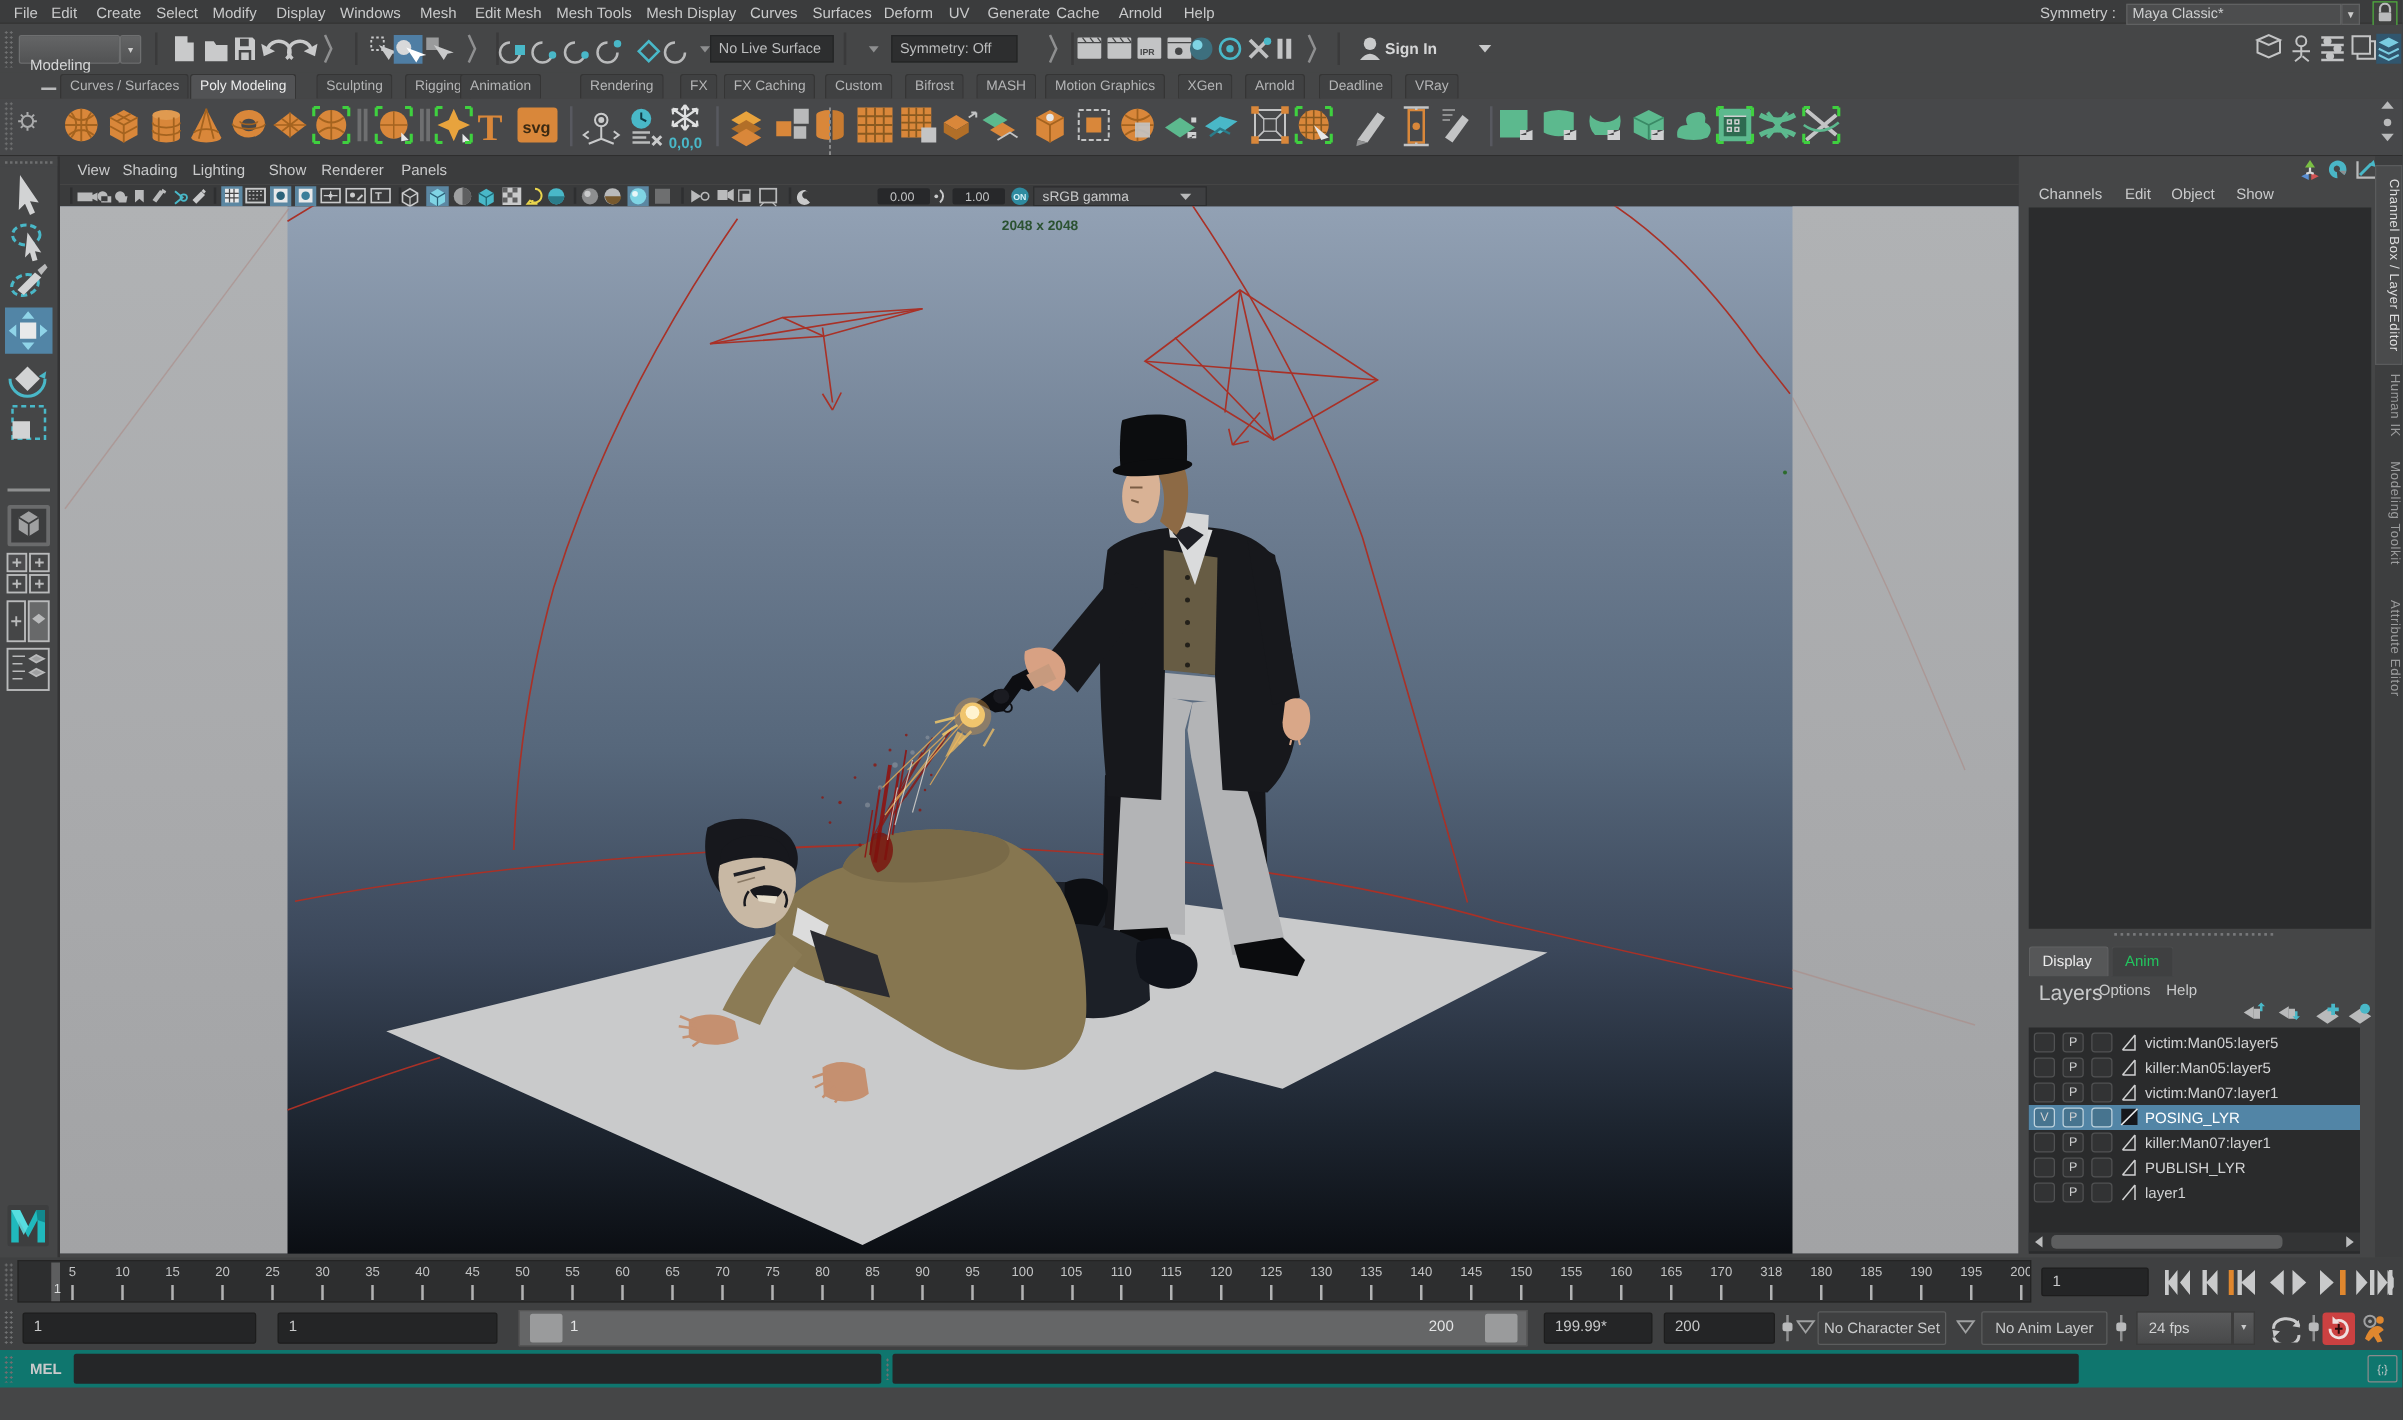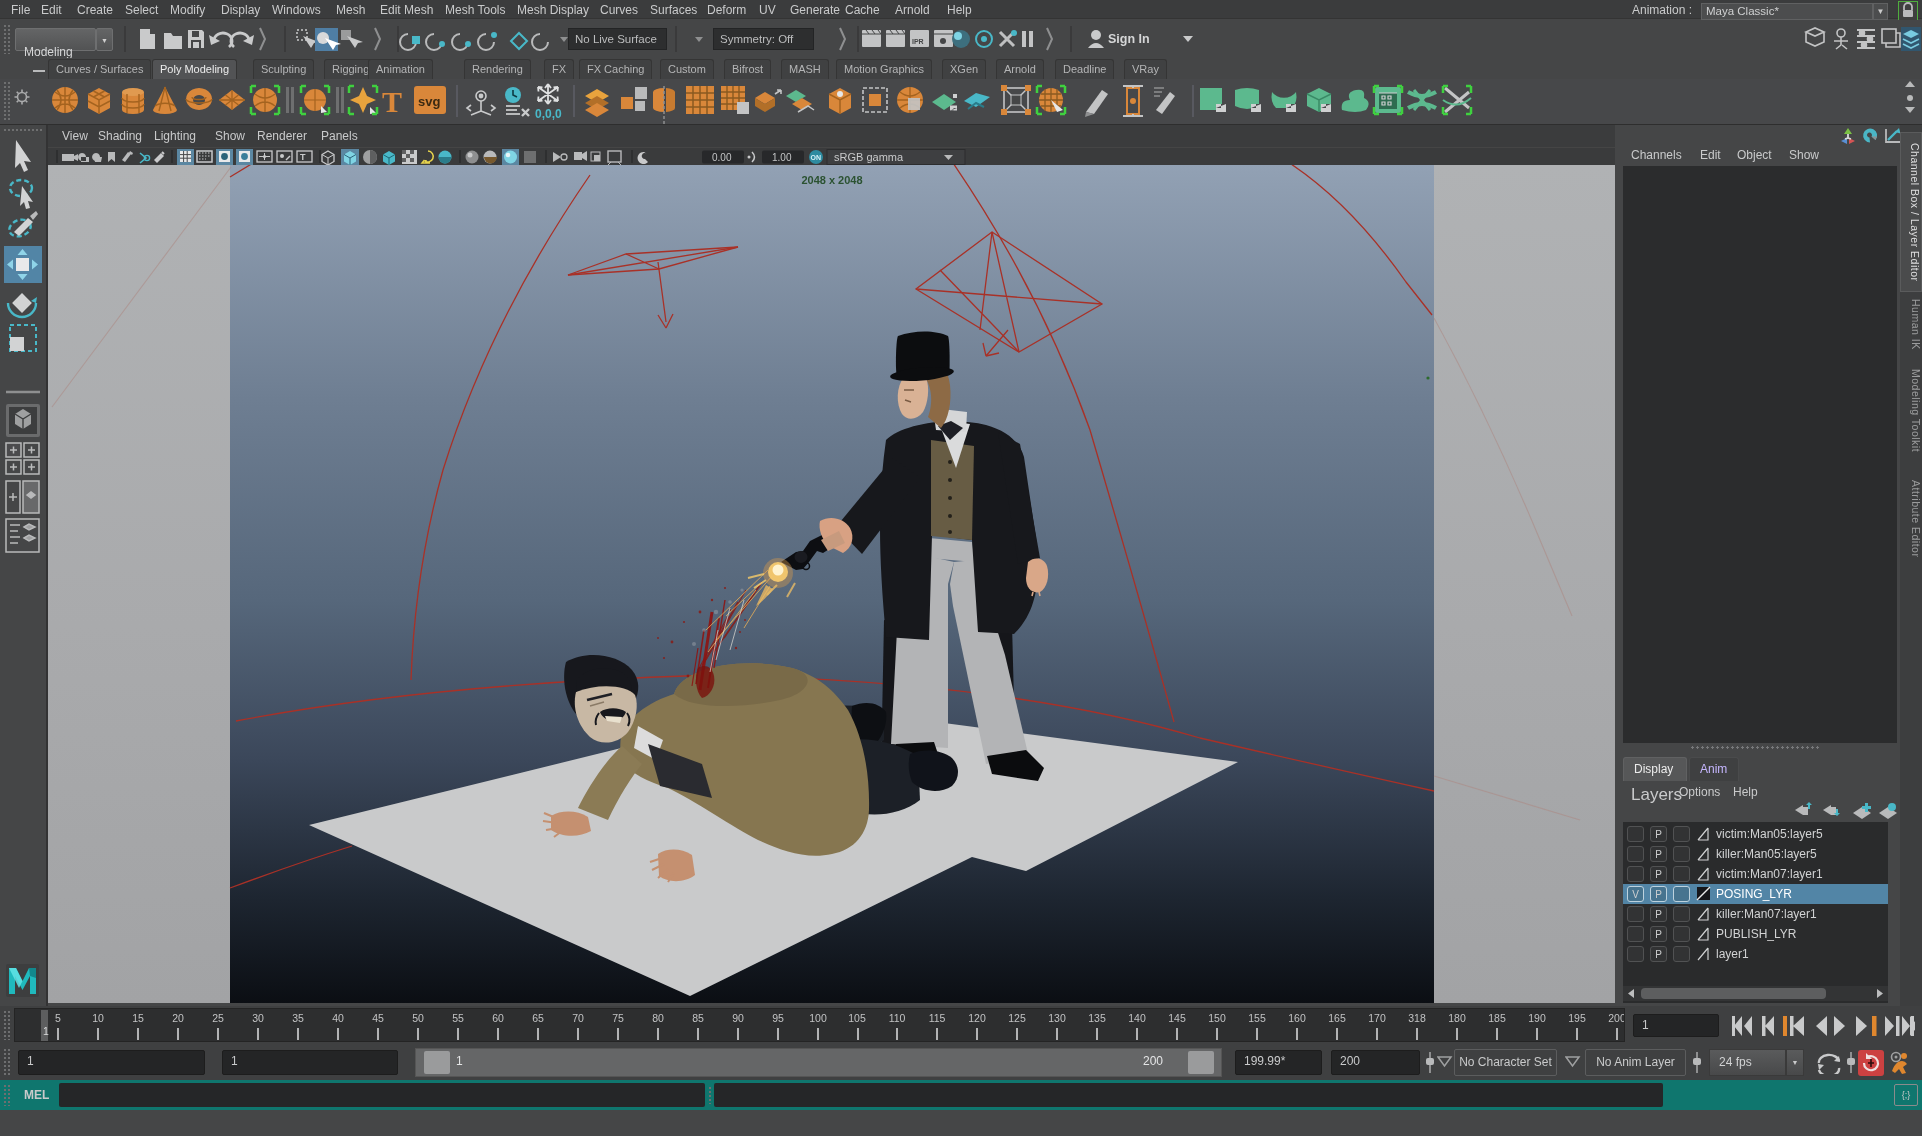--- a/index.html
+++ b/index.html
@@ -66,21 +66,21 @@
       <span style="left:445px">Mesh Tools</span>
       <span style="left:517px">Mesh Display</span>
       <span style="left:600px">Curves</span>
       <span style="left:650px">Surfaces</span>
       <span style="left:707px">Deform</span>
       <span style="left:759px">UV</span>
       <span style="left:790px">Generate</span>
       <span style="left:845px">Cache</span>
       <span style="left:895px">Arnold</span>
       <span style="left:947px">Help</span>
-<span id="wslab" style="left:1632px">Animation :</span>
+<span id="wslab" style="left:1632px">Symmetry :</span>
 <div id="wsdrop">Maya Classic*</div>
       <div id="wsarr">▼</div>
 <div id="lock"><svg width="18" height="18" viewBox="0 0 18 18">
           <path d="M5,8 v-3 a4,4 0 0 1 8,0 v3" stroke="#b9babb" stroke-width="1.8" fill="none"></path>
           <rect x="4" y="8" width="10" height="7" rx="1" fill="#b9babb"></rect>
         </svg></div>
 </div>
 
 <div class="abs" id="toolbar">
 <div class="dots" style="left:3px;top:4px;height:30px"></div>
@@ -804,21 +804,21 @@
 <g transform="translate(269,2)">
           <path d="M2,2 L2,15 L16,15" stroke="#b9babb" stroke-width="1.8" fill="none"></path>
           <path d="M4,13 L13,4" stroke="#49b8c8" stroke-width="2.4"></path>
           <path d="M15,1 l1.5,5.5 l-5.5,-1.5 Z" fill="#49b8c8"></path>
         </g>
 </svg>
 <div id="chbox"></div>
 <div class="dots" style="left:75px;top:620px;width:130px;height:5px;background-image:radial-gradient(#77787a 1px,transparent 1.1px);background-size:5px 5px"></div>
 <div id="layered">
 <div class="ltab" style="left:0;top:0;width:64px;background:#565758;color:#ececec;border:1px solid #606162;border-bottom:none">Display</div>
-<div class="ltab" style="left:66px;top:0;width:50px;background:#3f4041;color:#c4b5fd;border:1px solid #4a4b4c;border-bottom:none">Anim</div>
+<div class="ltab" style="left:66px;top:0;width:50px;background:#3f4041;color:#22c55e;border:1px solid #4a4b4c;border-bottom:none">Anim</div>
 <div style="position:absolute;left:8px;top:28px;font-size:17px;color:#c9cacb">Layers</div>
 <div style="position:absolute;left:56px;top:28px;font-size:12px;color:#c9cacb">Options</div>
 <div style="position:absolute;left:110px;top:28px;font-size:12px;color:#c9cacb">Help</div>
 <svg style="position:absolute;left:170px;top:44px" width="104" height="20" viewBox="0 0 104 20">
 <g>
             <path d="M2,9 l8,-5 v10 Z" fill="#b9babb"></path>
             <path d="M10,6 h5 v8 h-5" fill="#b9babb"></path>
             <path d="M13,4 l3,-3 l3,3 h-2 v4 h-2 v-4 Z" fill="#49b8c8"></path>
           </g>
 <g transform="translate(28,0)">

